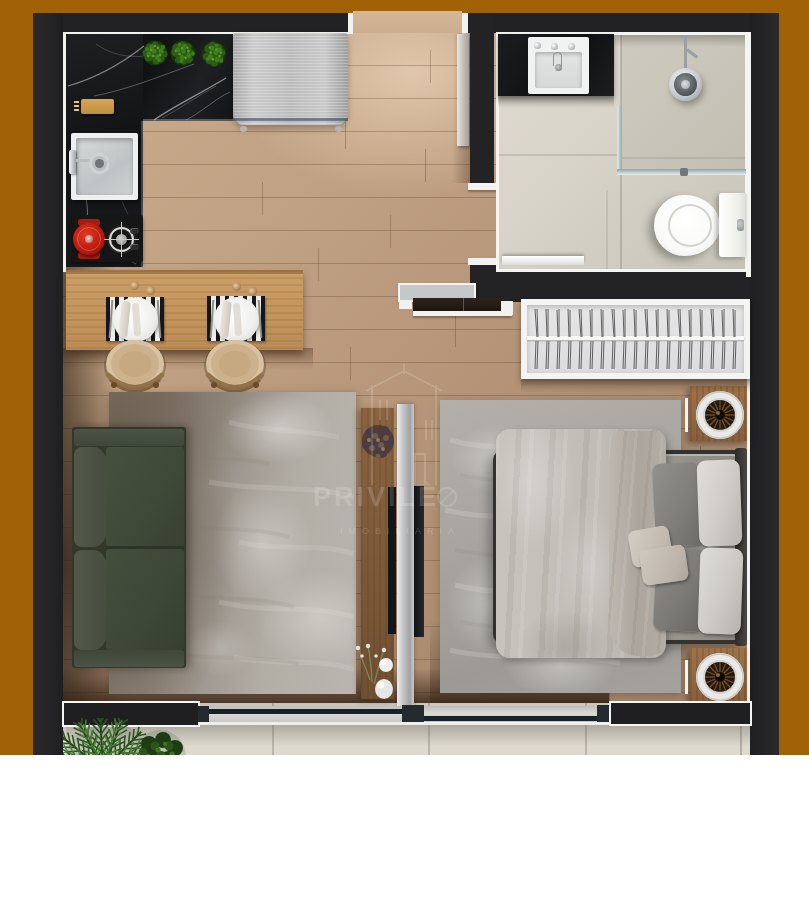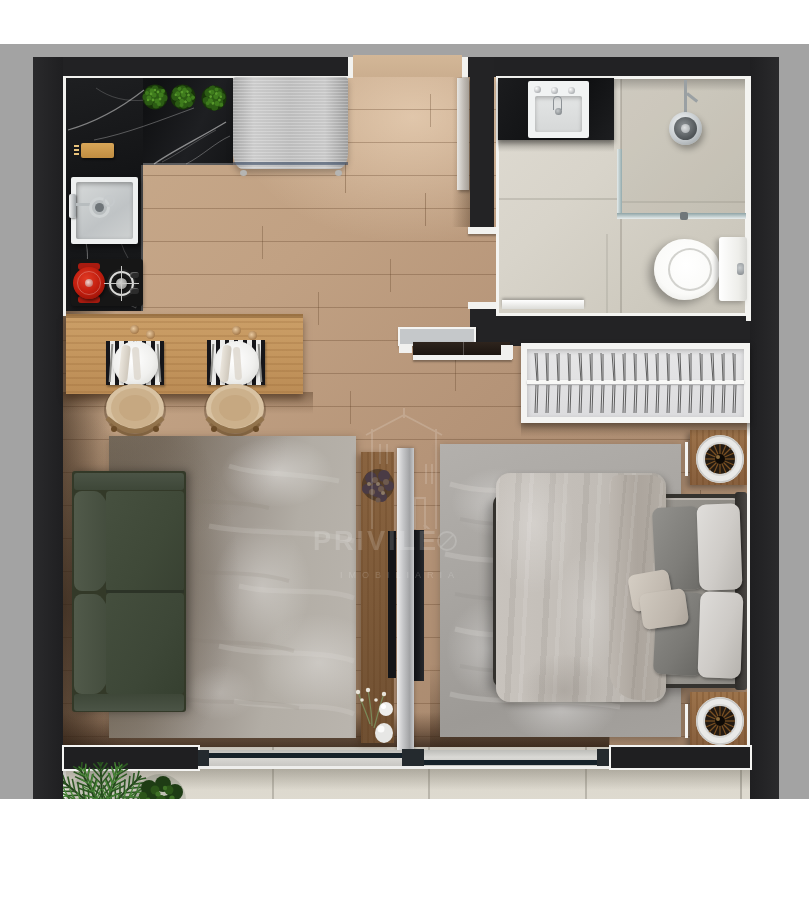--- a/index.html
+++ b/index.html
@@ -1,17 +1,17 @@
 <!DOCTYPE html>
 <html><head>
 <meta charset="utf-8">
 <style>
   html,body{margin:0;padding:0;background:#ffffff;}
-  #scene{position:relative;width:809px;height:755px;background:#a3a3a3;overflow:hidden;
-         font-family:"Liberation Sans", sans-serif;margin-top:44px;}
+  #scene{position:relative;width:809px;height:755px;background:#a16207;overflow:hidden;
+         font-family:"Liberation Sans", sans-serif;}
   .abs{position:absolute;}
 </style>
 </head>
 <body>
 <div id="scene">
 
 <div class="abs" style="left:63px;top:33px;width:687px;height:670px;
   background:
     repeating-linear-gradient(180deg, rgba(92,60,35,0) 0px, rgba(92,60,35,0) 32px, rgba(92,60,35,0.30) 32px, rgba(92,60,35,0.30) 33px),
     radial-gradient(ellipse 260px 180px at 350px 40px, rgba(255,235,210,0.5), rgba(255,235,210,0) 70%),

